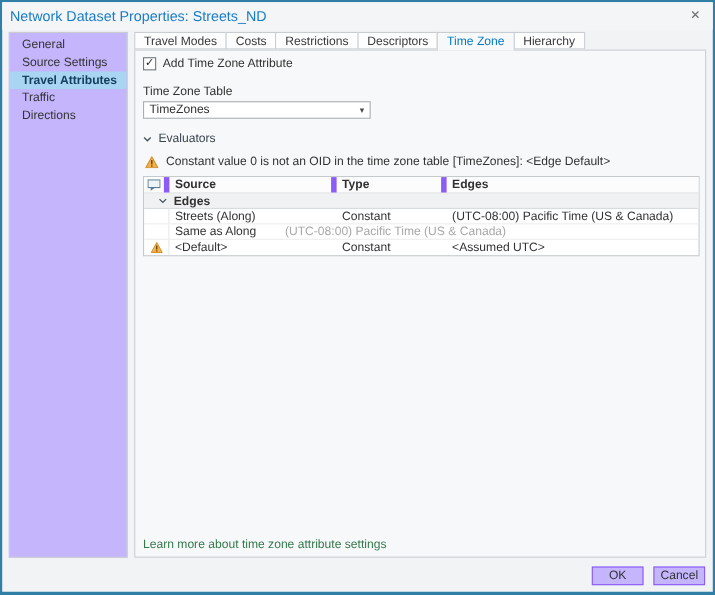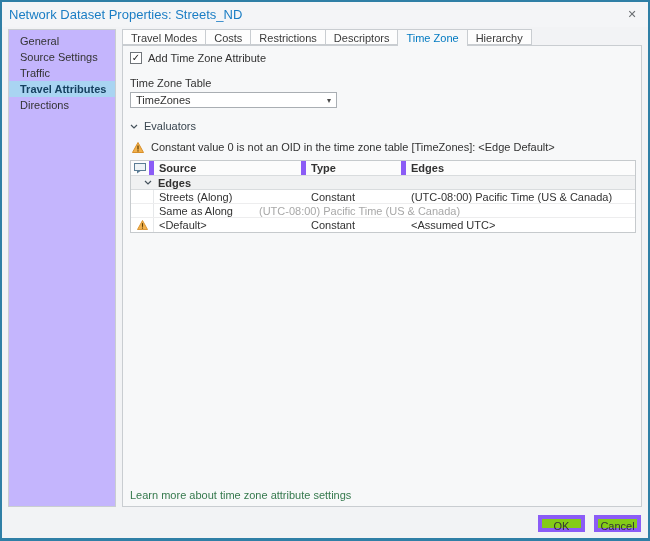--- a/index.html
+++ b/index.html
@@ -130,43 +130,43 @@
   .data-row .c-icon { border-right: 1px solid #e6e8ea; }
   .muted { color: #a8a8a8; }
   .learn-more {
     position: absolute; left: 7px; bottom: 5px;
     color: #35794d; cursor: pointer;
   }
   
   .btn {
     position: absolute; bottom: 6px;
     width: 47px; height: 17px;
-    background: #84cc16; border: 4px solid #8b5cf6;
+    background: #c4b5fd; border: 1px solid #8b5cf6;
     font-size: 11px; color: #333; text-align: center; line-height: 15px;
     cursor: default;
   }
   .btn-ok { right: 63px; }
   .btn-cancel { right: 7px; }
   svg { display: block; }
 </style>
 </head>
 <body>
 
 <div class="dialog">
 
   <div class="titlebar">
     <div class="title">Network Dataset Properties: Streets_ND</div>
     <div class="close-btn">✕</div>
   </div>
 
   <div class="sidebar">
     <div class="sidebar-item">General</div>
     <div class="sidebar-item">Source Settings</div>
+    <div class="sidebar-item selected">Travel Attributes</div>
     <div class="sidebar-item">Traffic</div>
-    <div class="sidebar-item selected">Travel Attributes</div>
     <div class="sidebar-item">Directions</div>
   </div>
 
   <div class="tabbar">
     <div class="tab">Travel Modes</div>
     <div class="tab">Costs</div>
     <div class="tab">Restrictions</div>
     <div class="tab">Descriptors</div>
     <div class="tab active">Time Zone</div>
     <div class="tab">Hierarchy</div>

